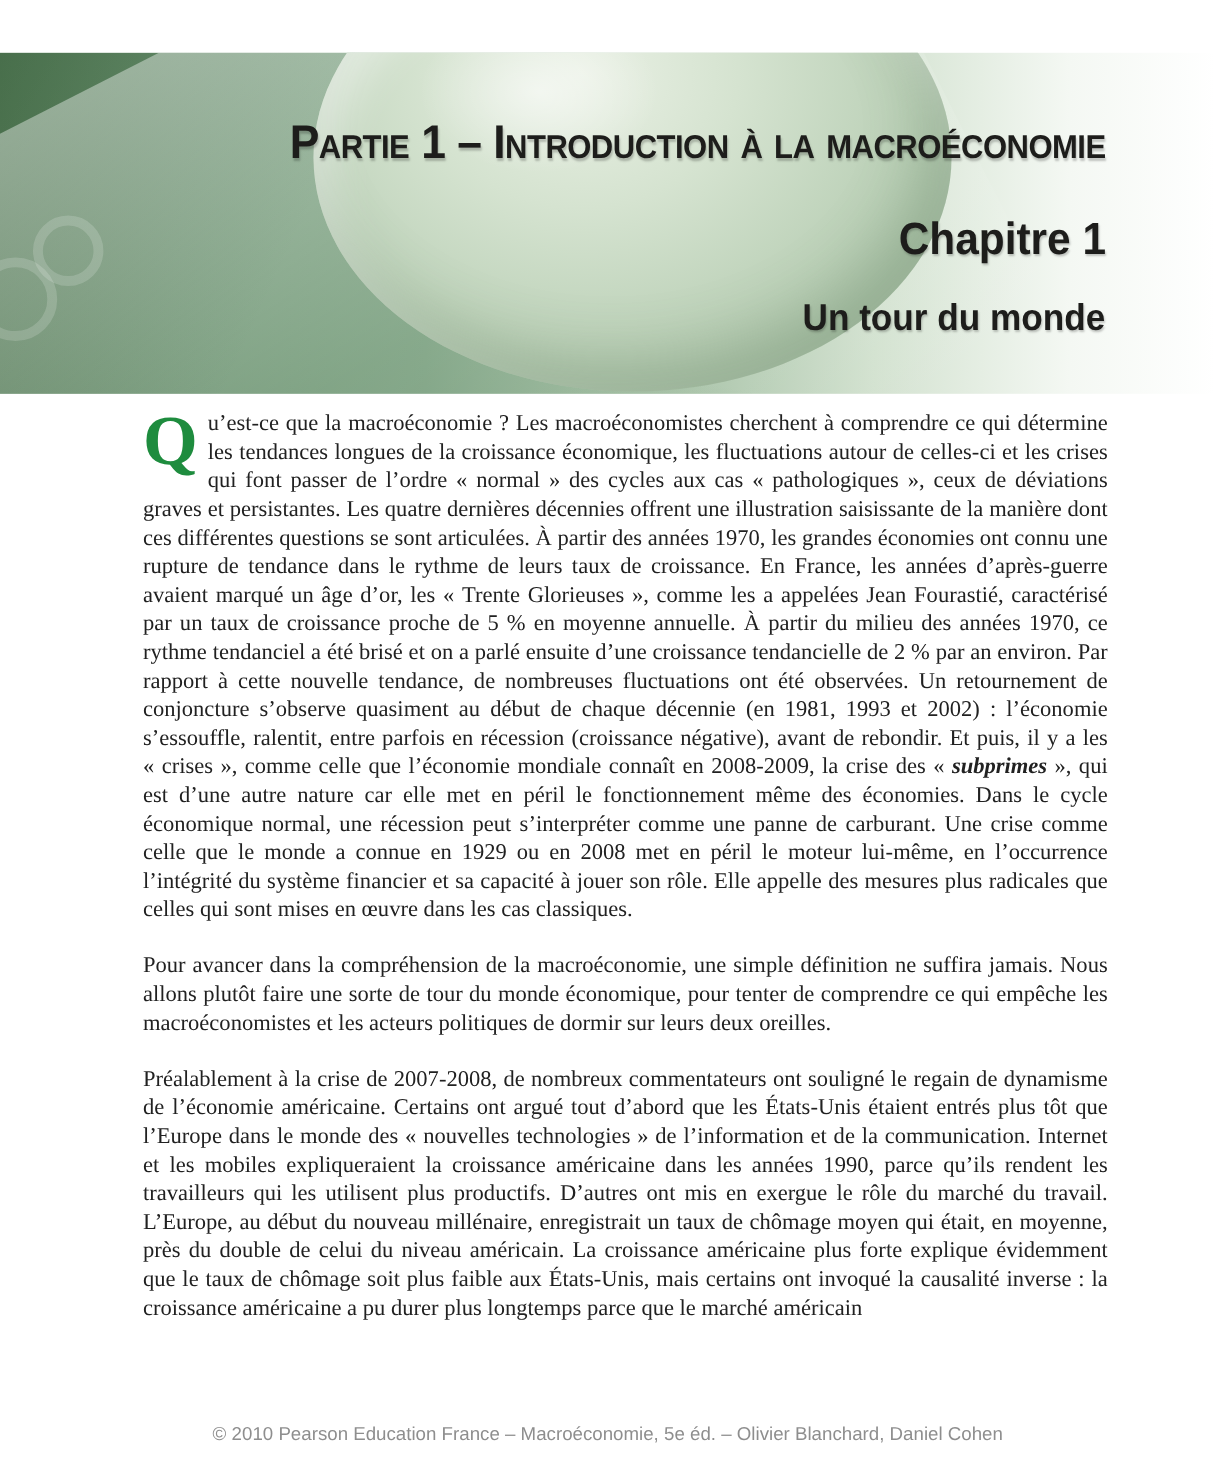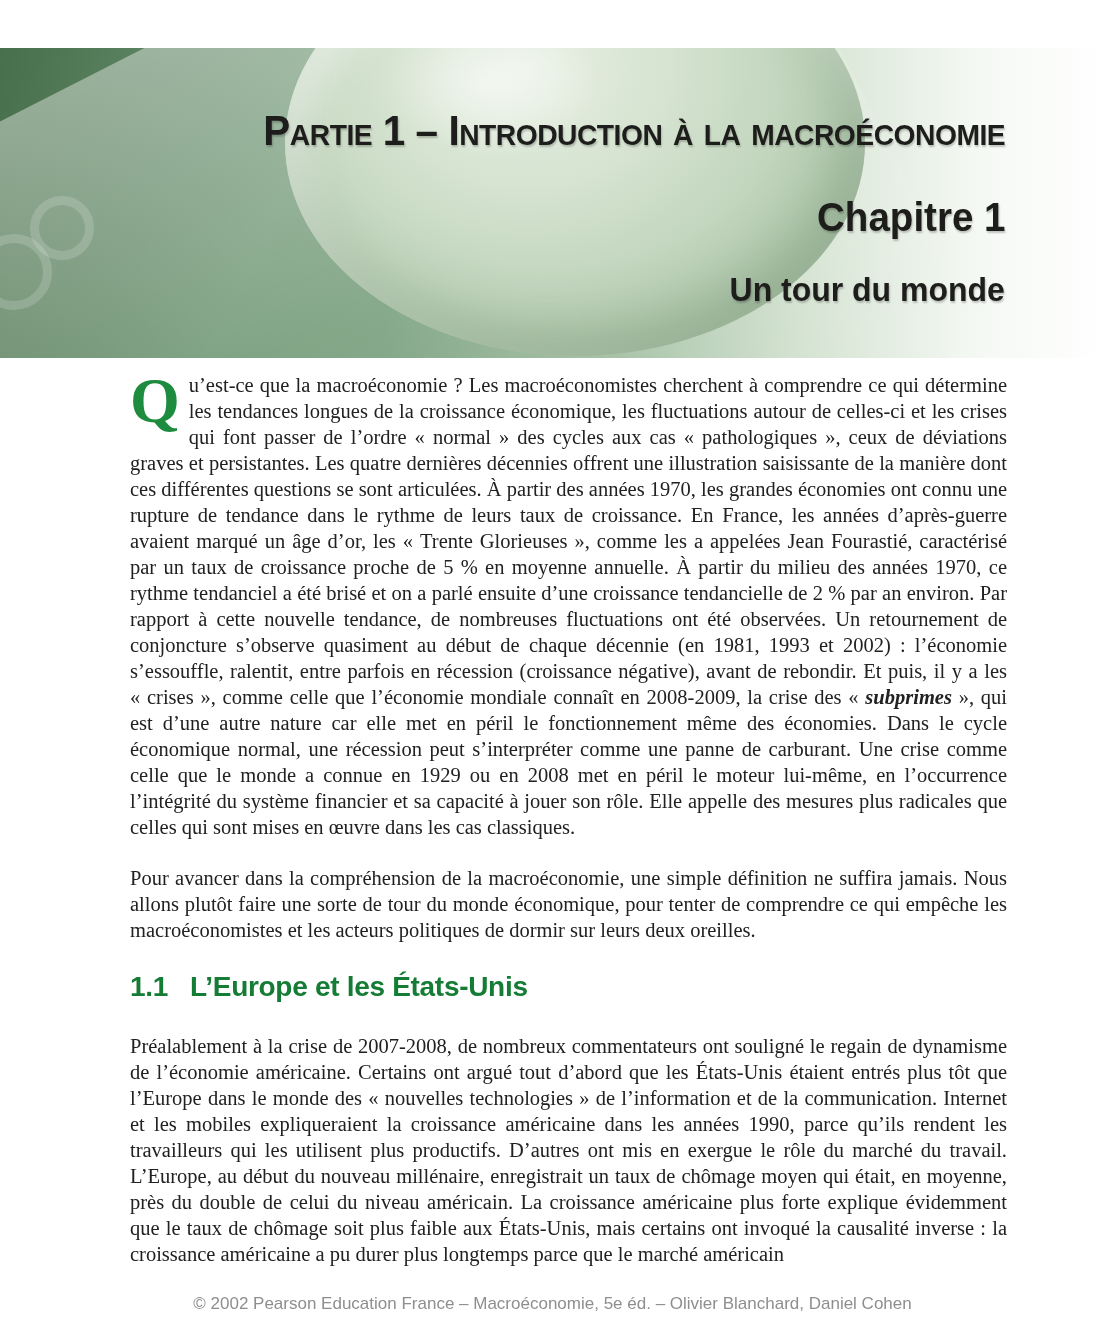--- a/index.html
+++ b/index.html
@@ -158,23 +158,20 @@
     <div class="banner-text-line chapter-label">Chapitre 1</div>
     <div class="banner-text-line chapter-title">Un tour du monde</div>
   </header>
 
   <main class="content">
 
     <p class="para" lang="fr"><span class="dropcap">Q</span><span>u’est-ce que la macroéconomie&nbsp;? Les macroéconomistes cherchent à comprendre ce qui détermine les tendances longues de la croissance économique, les fluctuations autour de celles-ci et les crises qui font passer de l’ordre «&nbsp;normal&nbsp;» des cycles aux cas «&nbsp;pathologiques&nbsp;», ceux de déviations graves et persistantes. Les quatre dernières décennies offrent une illustration saisissante de la manière dont ces différentes questions se sont articulées. À partir des années 1970, les grandes économies ont connu une rupture de tendance dans le rythme de leurs taux de croissance. En France, les années d’après-guerre avaient marqué un âge d’or, les «&nbsp;Trente Glorieuses&nbsp;», comme les a appelées Jean Fourastié, caractérisé par un taux de croissance proche de 5&nbsp;% en moyenne annuelle. À partir du milieu des années 1970, ce rythme tendanciel a été brisé et on a parlé ensuite d’une croissance tendancielle de 2&nbsp;% par an environ. Par rapport à cette nouvelle tendance, de nombreuses fluctuations ont été observées. Un retournement de conjoncture s’observe quasiment au début de chaque décennie (en 1981, 1993 et 2002)&nbsp;: l’économie s’essouffle, ralentit, entre parfois en récession (croissance négative), avant de rebondir. Et puis, il y a les «&nbsp;crises&nbsp;», comme celle que l’économie mondiale connaît en 2008-2009, la crise des «&nbsp;</span><em>subprimes</em><span>&nbsp;», qui est d’une autre nature car elle met en péril le fonctionnement même des économies. Dans le cycle économique normal, une récession peut s’interpréter comme une panne de carburant. Une crise comme celle que le monde a connue en 1929 ou en 2008 met en péril le moteur lui-même, en l’occurrence l’intégrité du système financier et sa capacité à jouer son rôle. Elle appelle des mesures plus radicales que celles qui sont mises en œuvre dans les cas classiques.</span></p>
 
     <p class="para" lang="fr">Pour avancer dans la compréhension de la macroéconomie, une simple définition ne suffira jamais. Nous allons plutôt faire une sorte de tour du monde économique, pour tenter de comprendre ce qui empêche les macroéconomistes et les acteurs politiques de dormir sur leurs deux oreilles.</p>
 
-    <h2 class="section-heading">
-      <span class="sec-num">1.1</span><span class="sec-title">L’Europe et les États-Unis</span>
-    </h2>
 
     <p class="para" lang="fr">Préalablement à la crise de 2007-2008, de nombreux commentateurs ont souligné le regain de dynamisme de l’économie américaine. Certains ont argué tout d’abord que les États-Unis étaient entrés plus tôt que l’Europe dans le monde des «&nbsp;nouvelles technologies&nbsp;» de l’information et de la communication. Internet et les mobiles expliqueraient la croissance américaine dans les années 1990, parce qu’ils rendent les travailleurs qui les utilisent plus productifs. D’autres ont mis en exergue le rôle du marché du travail. L’Europe, au début du nouveau millénaire, enregistrait un taux de chômage moyen qui était, en moyenne, près du double de celui du niveau américain. La croissance américaine plus forte explique évidemment que le taux de chômage soit plus faible aux États-Unis, mais certains ont invoqué la causalité inverse&nbsp;: la croissance américaine a pu durer plus longtemps parce que le marché américain</p>
 
   </main>
 
-  <footer class="copyright">© 2002 Pearson Education France – Macroéconomie, 5e éd. – Olivier Blanchard, Daniel Cohen</footer>
+  <footer class="copyright">© 2010 Pearson Education France – Macroéconomie, 5e éd. – Olivier Blanchard, Daniel Cohen</footer>
 
 </div>
 
 </body></html>

